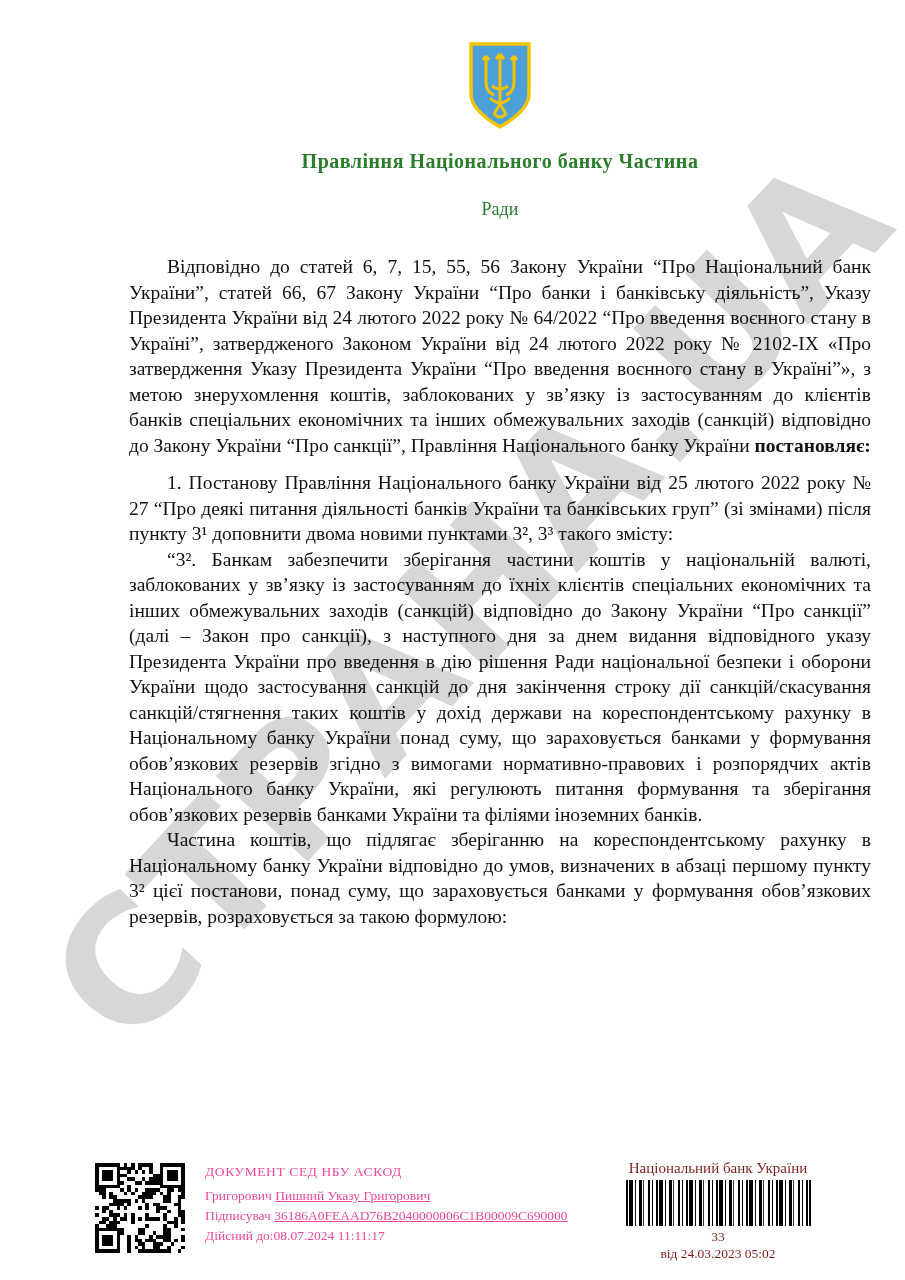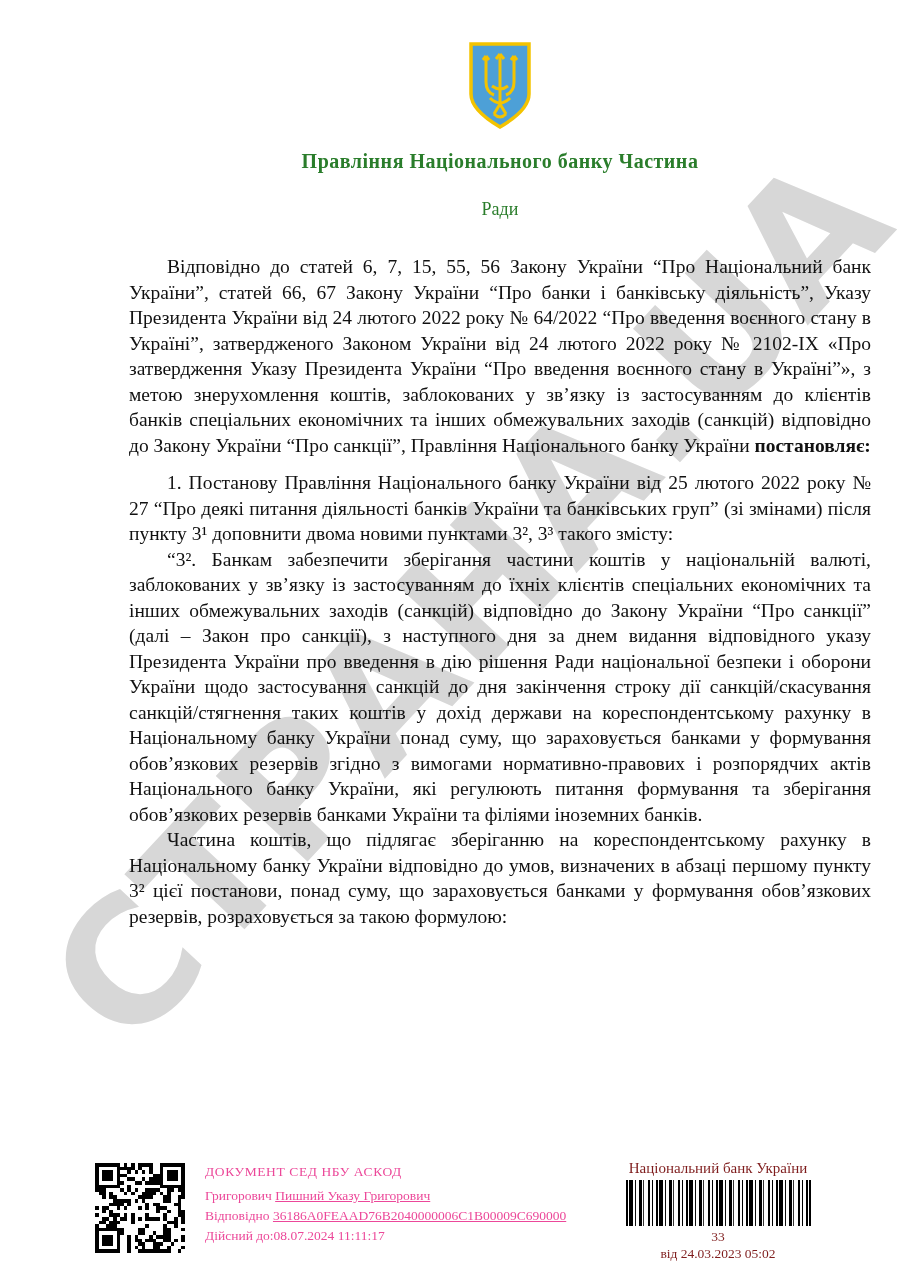--- a/index.html
+++ b/index.html
@@ -426,21 +426,21 @@
           <i style="grid-area: 25 / 19;"></i>
           <i style="grid-area: 25 / 20;"></i>
           <i style="grid-area: 25 / 21;"></i>
           <i style="grid-area: 25 / 24;"></i>
         </div>
       </div>
 
     <div class="sig">
       <div class="sig-title">ДОКУМЕНТ СЕД НБУ АСКОД</div>
       <div class="sig-line"><span>Григорович</span> <span class="u">Пишний Указу Григорович</span></div>
-      <div class="sig-line"><span>Відповідно</span> <span class="u">36186A0FEAAD76B2040000006C1B00009C690000</span></div>
+      <div class="sig-line"><span>Підписувач</span> <span class="u">36186A0FEAAD76B2040000006C1B00009C690000</span></div>
       <div class="sig-line">Дійсний до:08.07.2024 11:11:17</div>
     </div>
 
     <div class="stamp">
       <div class="bank">Національний банк України</div>
       <div class="barcode"></div>
       <div class="page-num">33</div>
       <div class="stamp-date">від 24.03.2023 05:02</div>
     </div>
 

